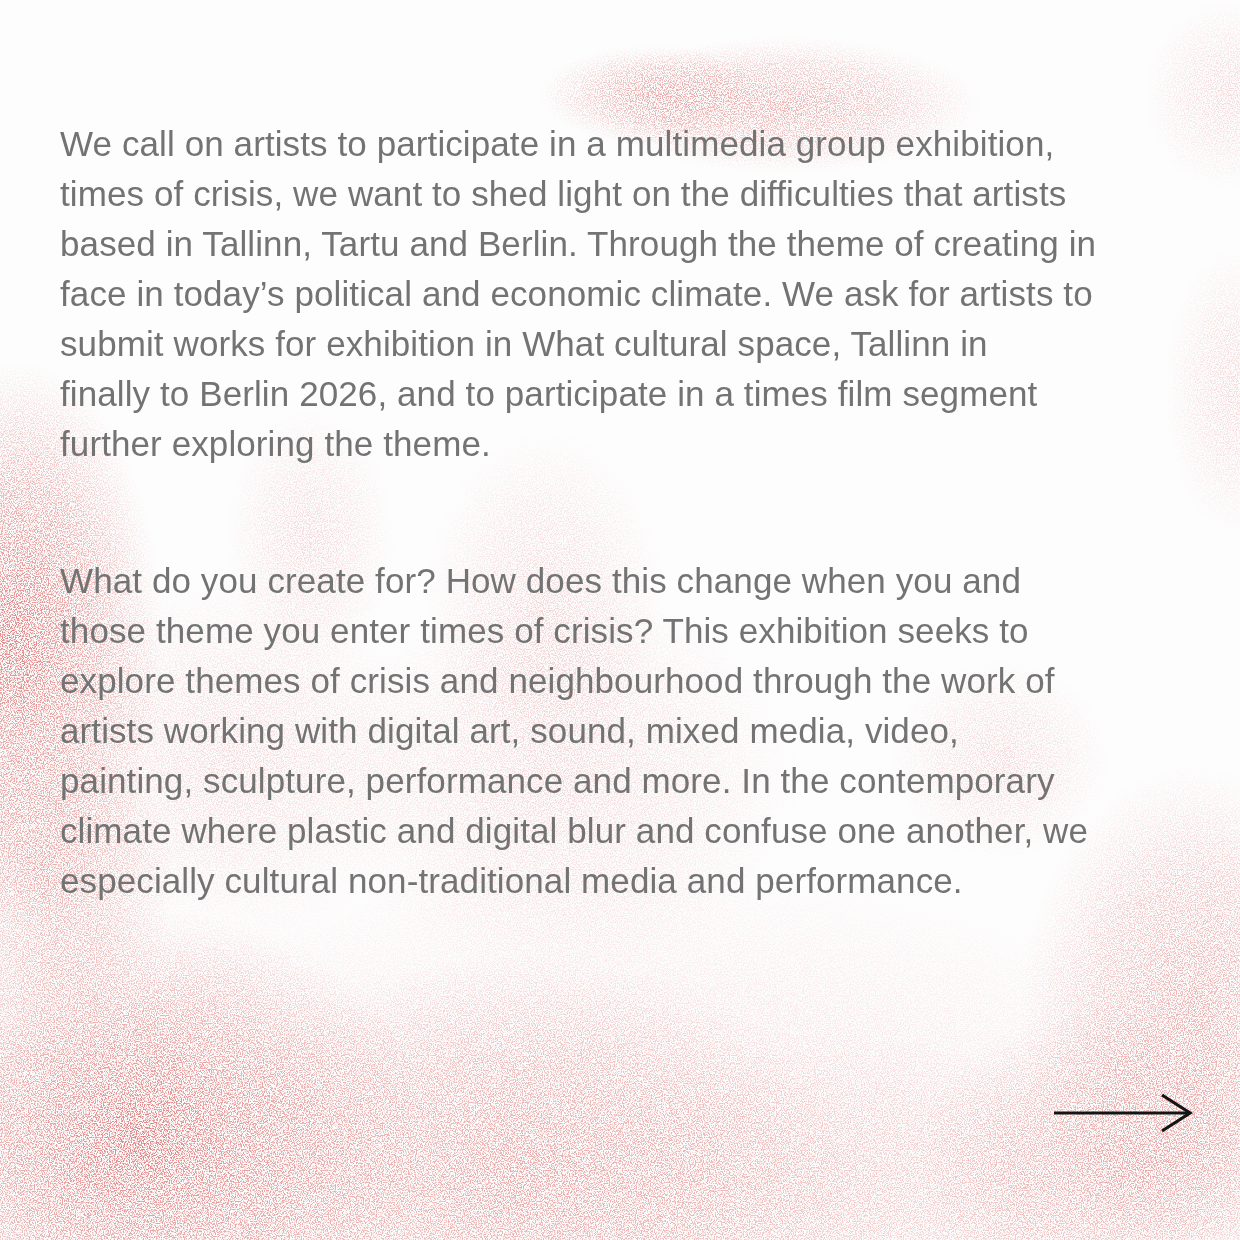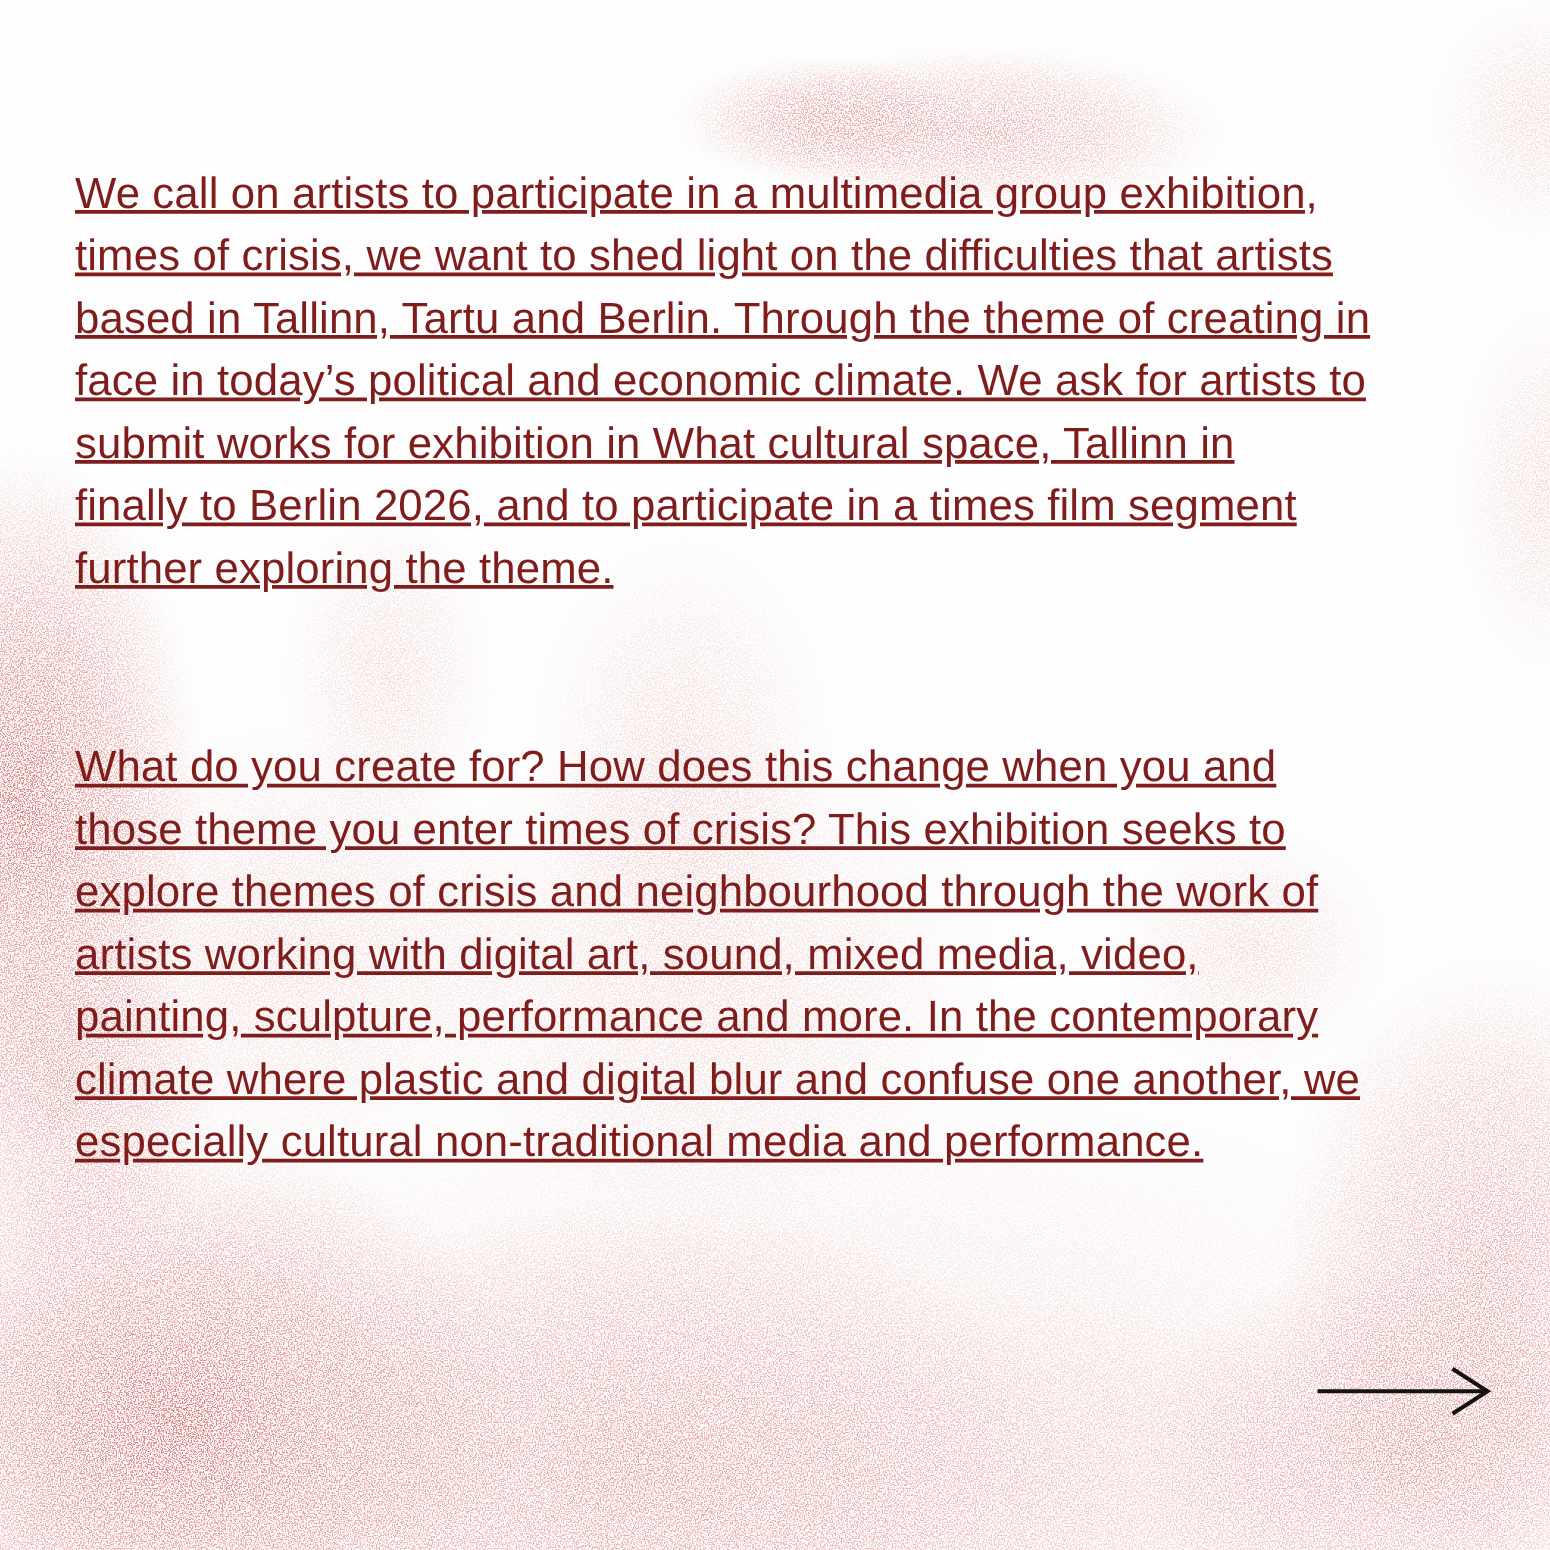--- a/index.html
+++ b/index.html
@@ -19,34 +19,33 @@
     position: absolute;
     left: 0;
     top: 0;
     width: 1240px;
     height: 1240px;
     pointer-events: none;
   }
   .content {
     position: absolute;
     left: 60px;
-    top: 130px;
+    top: 119px;
     width: 1150px;
-    color: #7f1d1d;
-    text-decoration: underline;
+    color: #737373;
   }
   .para {
     margin: 0;
     font-size: 35px;
     line-height: 50px;
     font-weight: 400;
     letter-spacing: 0.1px;
   }
   .para.second {
-    margin-top: 109px;
+    margin-top: 87px;
   }
   .line {
     display: block;
     white-space: nowrap;
   }
   .next-arrow {
     position: absolute;
     left: 1052px;
     top: 1090px;
     width: 142px;

